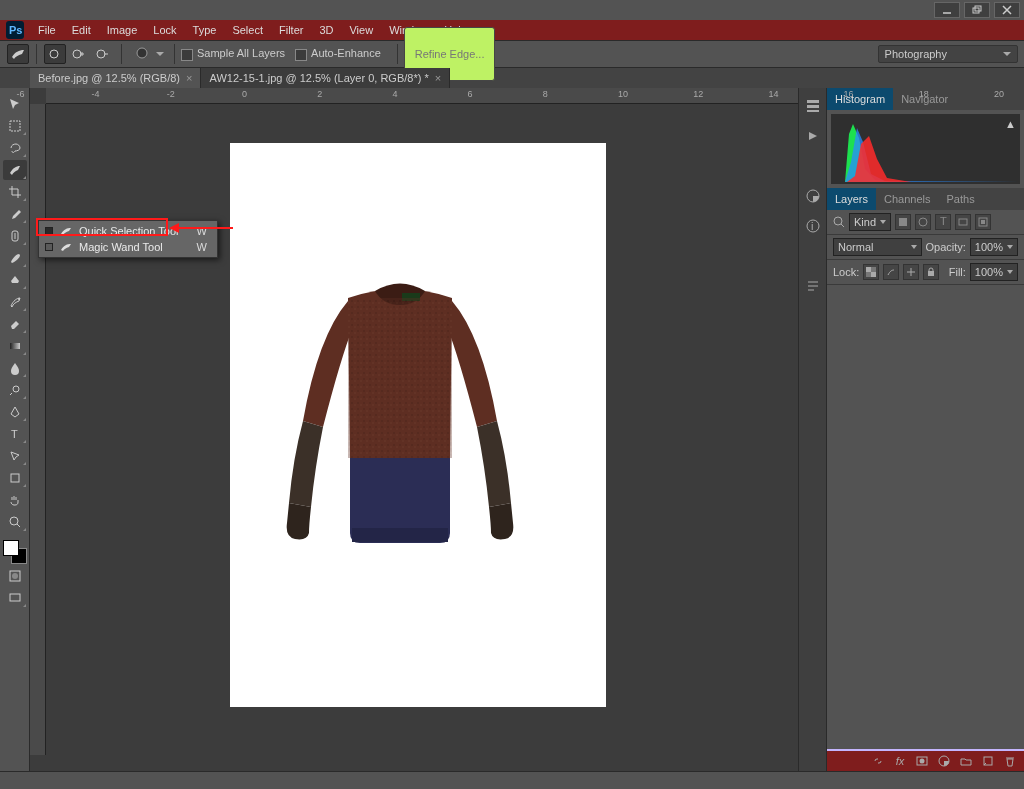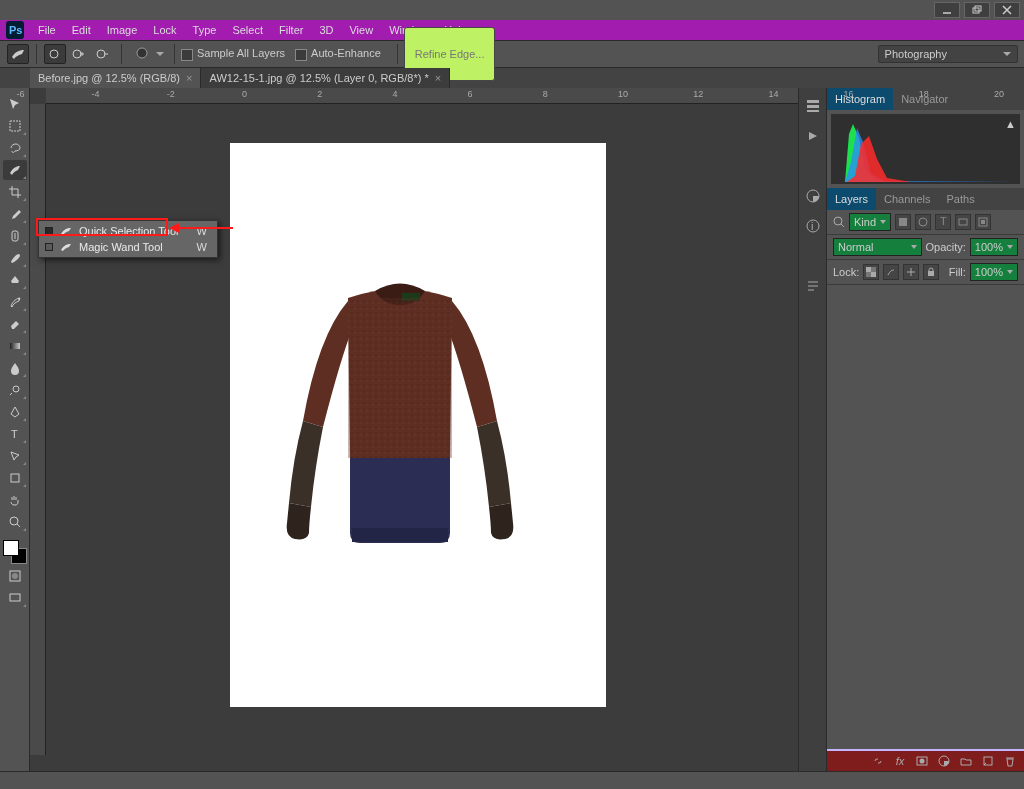--- a/index.html
+++ b/index.html
@@ -5,21 +5,21 @@
 * { margin:0; padding:0; box-sizing:border-box; font-family:"Segoe UI",Tahoma,sans-serif; font-size:11px; color:#ccc; user-select:none; }
 body { width:1024px; height:789px; background:#535353; overflow:hidden; position:relative; }
 svg { display:block; }
 
 
 .titlebar{height:20px;background:#535353;display:flex;justify-content:flex-end;align-items:center;padding-right:4px;gap:0}
 .winbtn{width:26px;height:16px;background:#3f3f3f;border:1px solid #666;display:flex;align-items:center;justify-content:center;margin-left:4px}
 .winbtn svg{width:10px;height:10px;stroke:#ccc;fill:none}
 
 
-.menubar{height:20px;background:#a21caf;display:flex;align-items:stretch}
+.menubar{height:20px;background:#7f1d1d;display:flex;align-items:stretch}
 .logo{width:30px;display:flex;align-items:center;justify-content:center}
 .menubar .item{padding:0 8px;line-height:20px;color:#dcdcdc}
 
 
 .optbar{height:28px;background:#535353;border-top:1px solid #2a2a2a;border-bottom:1px solid #2a2a2a;display:flex;align-items:center;padding:0 6px}
 .optbar .sep{width:1px;height:20px;background:#333;margin:0 6px}
 .optbar .iconbtn{width:22px;height:20px;display:flex;align-items:center;justify-content:center;border:1px solid transparent;border-radius:2px;margin:0 1px}
 .optbar .iconbtn.active{background:#3b3b3b;border-color:#222}
 .optbar .brush{display:flex;align-items:center;gap:4px;padding:0 4px}
 .optbar .chk{width:12px;height:12px;border:1px solid #888;background:#3b3b3b;margin-right:4px;display:inline-block;vertical-align:middle}
@@ -71,21 +71,21 @@
 .rightStrip{width:28px;background:#3f3f3f;border-left:1px solid #2a2a2a;display:flex;flex-direction:column;align-items:center;padding-top:8px;gap:10px}
 .rightStrip .ico{width:20px;height:20px;display:flex;align-items:center;justify-content:center}
 .panels{width:198px;background:#535353;border-left:1px solid #2a2a2a;display:flex;flex-direction:column}
 .panelTabs{height:22px;background:#434343;display:flex;align-items:stretch}
 .panelTabs .pt{padding:0 8px;line-height:22px;color:#999}
 .panelTabs .pt.active{background:#0c4a6e;color:#ddd}
 .histBody{height:70px;background:#2f2f2f;position:relative;margin:4px}
 .histBody .warn{position:absolute;right:4px;top:4px;color:#ccc}
 .layersBody{flex:1;display:flex;flex-direction:column;background:#535353}
 .panelRow{display:flex;align-items:center;padding:3px 6px;gap:4px;border-bottom:1px solid #3a3a3a}
-.panelRow .dd{background:#15803d;border:1px solid #222;padding:0 4px;height:18px;display:flex;align-items:center;gap:4px}
+.panelRow .dd{background:#404040;border:1px solid #222;padding:0 4px;height:18px;display:flex;align-items:center;gap:4px}
 .panelRow .miniIco{width:16px;height:16px;display:flex;align-items:center;justify-content:center;border:1px solid #333;background:#454545}
 .layerEntry{display:flex;align-items:center;padding:4px;background:#5a7aa8;margin:2px 4px;border-bottom:1px solid #2a2a2a;gap:6px}
 .layerEntry .eye{width:14px;height:14px}
 .thumb{width:30px;height:28px;background:#fff;border:1px solid #222;display:flex;align-items:center;justify-content:center}
 .layerButtons{margin-top:auto;height:22px;background:#7f1d1d;display:flex;align-items:center;justify-content:flex-end;gap:6px;padding:0 6px;border-top:2px solid #c4b5fd}
 .layerButtons .lb{width:16px;height:16px;display:flex;align-items:center;justify-content:center}
 
 
 .statusbar{position:absolute;left:0;right:0;bottom:0;height:18px;background:#535353;border-top:1px solid #2a2a2a}
 </style>

